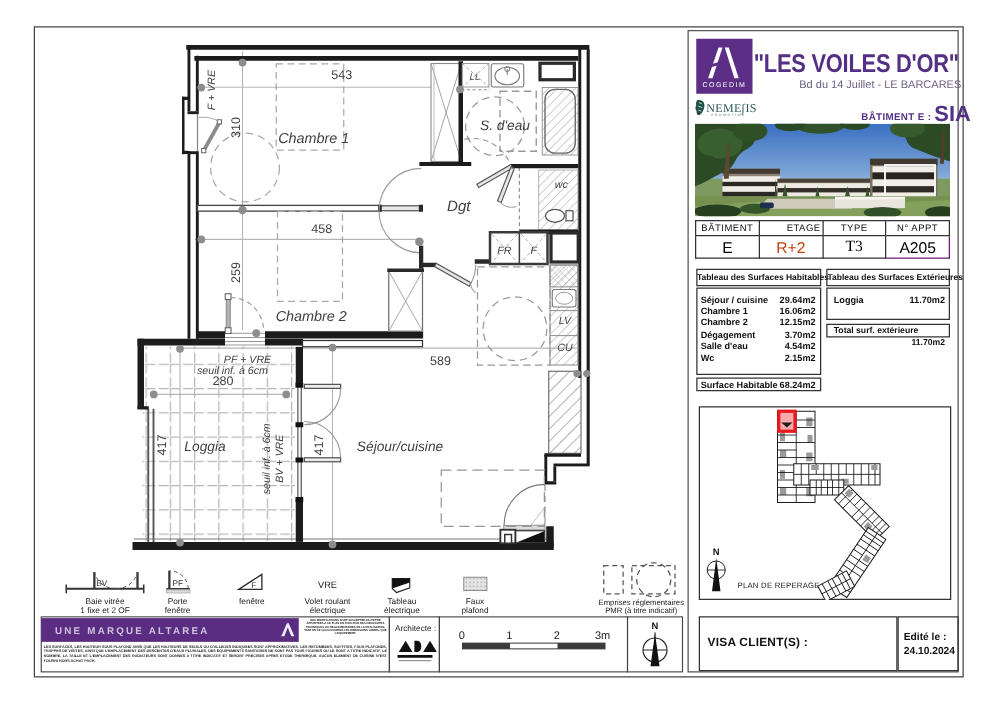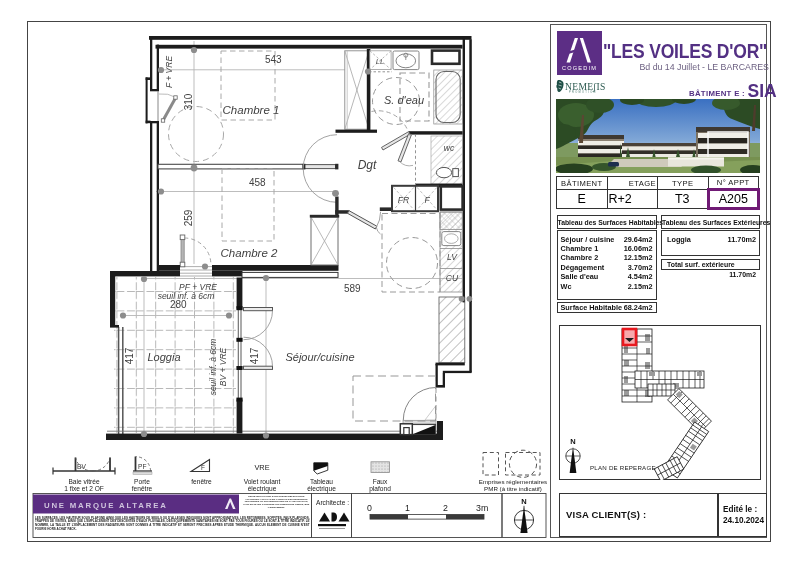--- a/index.html
+++ b/index.html
@@ -120,23 +120,23 @@
 <table style="border-collapse:collapse;width:100%;height:100%;table-layout:fixed;">
 <tbody>
         <tr style="height:11.5px;">
 <td style="border:1px solid #333;text-align:center;font-size:7.6px;letter-spacing:0.4px;color:#111;">BÂTIMENT</td>
 <td style="border:1px solid #333;text-align:right;font-size:7.6px;letter-spacing:0.4px;color:#111;margin-top:48px;">ETAGE</td>
 <td style="border:1px solid #333;text-align:center;font-size:7.6px;letter-spacing:0.4px;color:#111;">TYPE</td>
 <td style="border:1px solid #333;text-align:center;font-size:7.6px;letter-spacing:0.4px;color:#111;">N° APPT</td>
 </tr>
 <tr>
 <td style="border:1px solid #333;text-align:center;font-size:12.5px;color:#000;">E</td>
-<td style="border:1px solid #333;text-align:left;font-size:12.5px;color:#000000;">R+2</td>
-<td style="border:1px solid #333;text-align:center;font-size:12.5px;color:#000;">T3</td>
-<td style="border:3px solid #701a75;text-align:center;font-size:12.5px;color:#000;">A205</td>
+<td style="border:1px solid #333;text-align:center;font-size:12.5px;color:#c2410c;">R+2</td>
+<td style="border:1px solid #333;text-align:center;font-size:12.5px;color:#000;font-family:Liberation Serif, serif;">T3</td>
+<td style="border:1px solid #701a75;text-align:center;font-size:12.5px;color:#000;">A205</td>
 </tr>
 </tbody>
     </table>
 </div>
 
 <div class="bx" style="left:556.5px;top:215px;width:100px;height:14px;border-color:#333;font-size:6.8px;color:#111;text-align:center;line-height:13px;white-space:nowrap;">Tableau des Surfaces Habitables</div>
 <div class="bx" style="left:556.5px;top:229.5px;width:100px;height:70px;border-color:#333;font-size:7.3px;color:#111;">
 <div style="padding:4px 3px 0 3px;line-height:9.4px;">
 <div>Séjour / cuisine<span style="float:right;">29.64m2</span></div>
 <div>Chambre 1<span style="float:right;">16.06m2</span></div>

